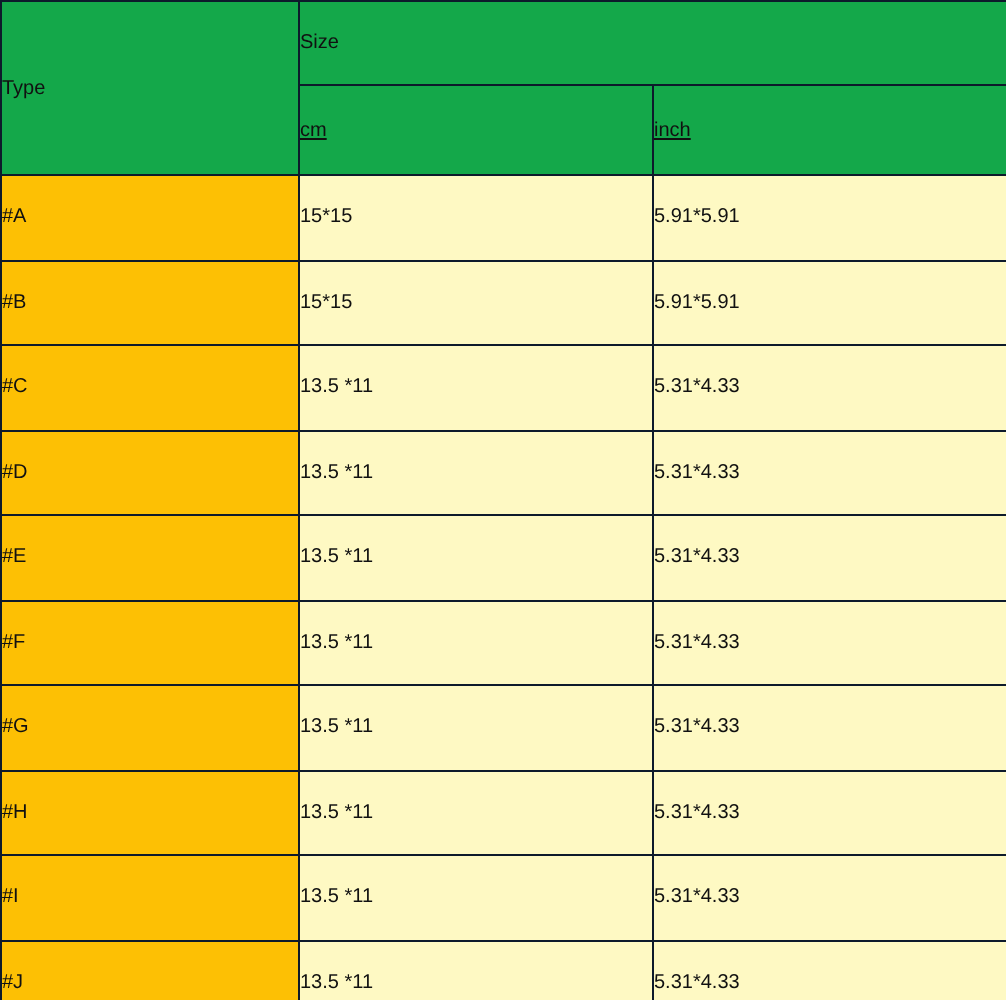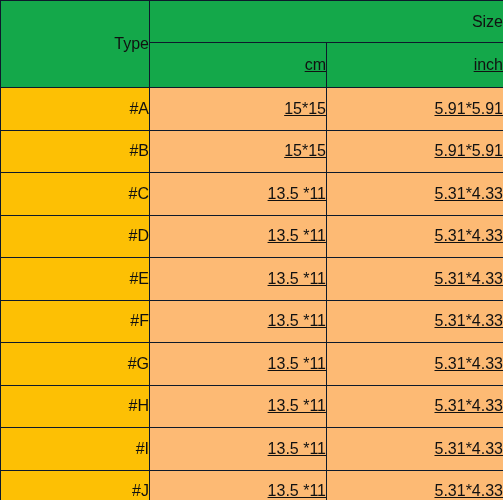--- a/index.html
+++ b/index.html
@@ -17,25 +17,25 @@
   #size-table {
     width: 503px;
     border-collapse: collapse;
     table-layout: fixed;
     color: #111111;
   }
 
   #size-table td,
   #size-table th {
     border: 1px solid #0d1a2b;
-    text-align: right;
+    text-align: left;
     vertical-align: middle;
     padding: 0;
     font-weight: normal;
-    font-size: 16px;
+    font-size: 10px;
   }
 
   
   col.col-type  { width: 149px; }
   col.col-cm    { width: 177px; }
   col.col-inch  { width: 177px; }
 
   
   .hdr {
     background: #14a84a;
@@ -57,25 +57,24 @@
   }
 
   
   .cell-type {
     background: #fdc004;
     height: 41.5px;
     font-weight: bold;
     font-size: 14px;
   }
   .cell-size {
-    background: #fdba74;
+    background: #fef9c3;
     height: 41.5px;
     font-weight: bold;
     font-size: 13px;
-    text-decoration: underline;
   }
 </style>
 </head>
 <body>
 
 <table id="size-table">
   <colgroup>
     <col class="col-type">
     <col class="col-cm">
     <col class="col-inch">

